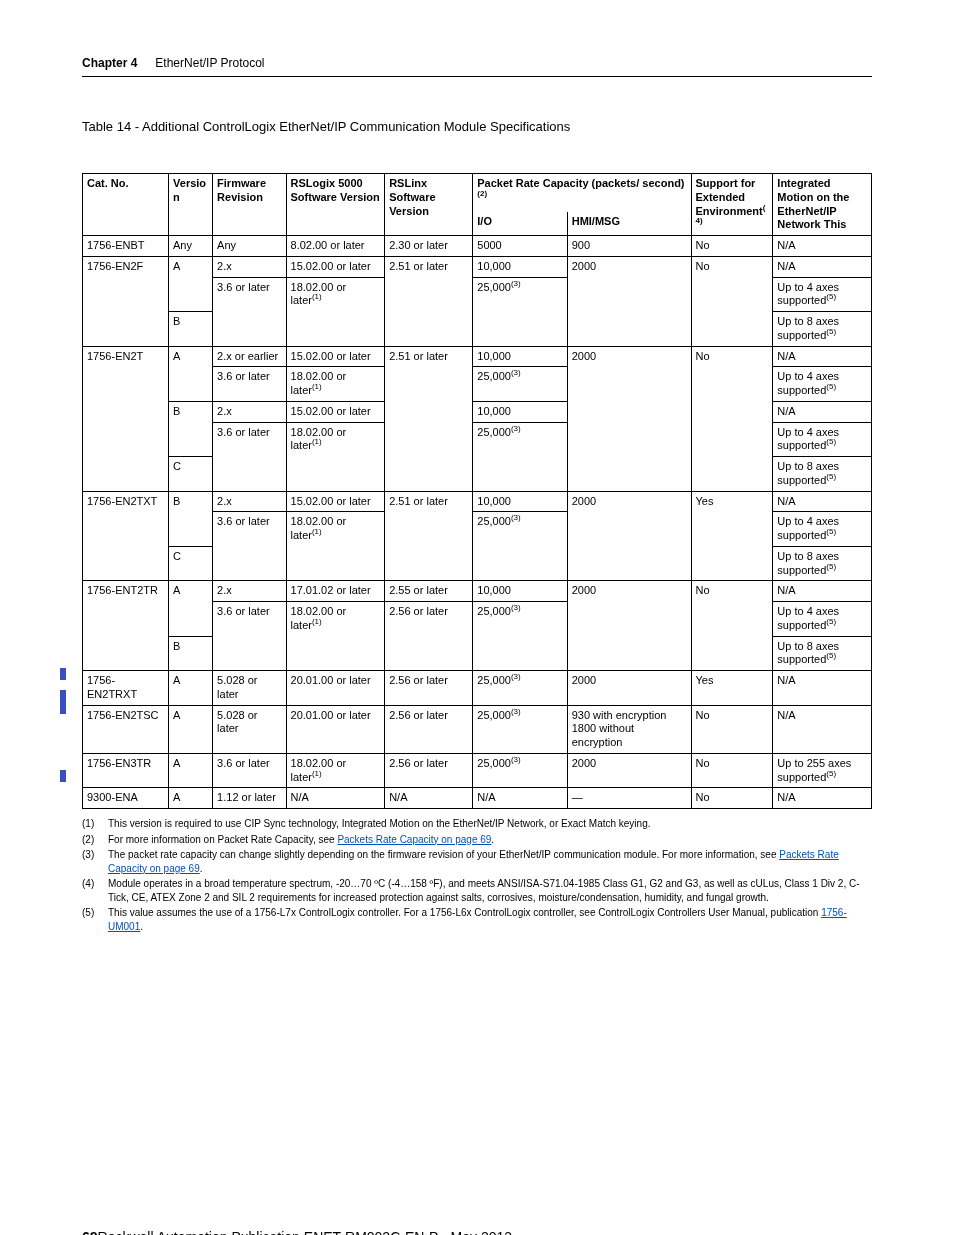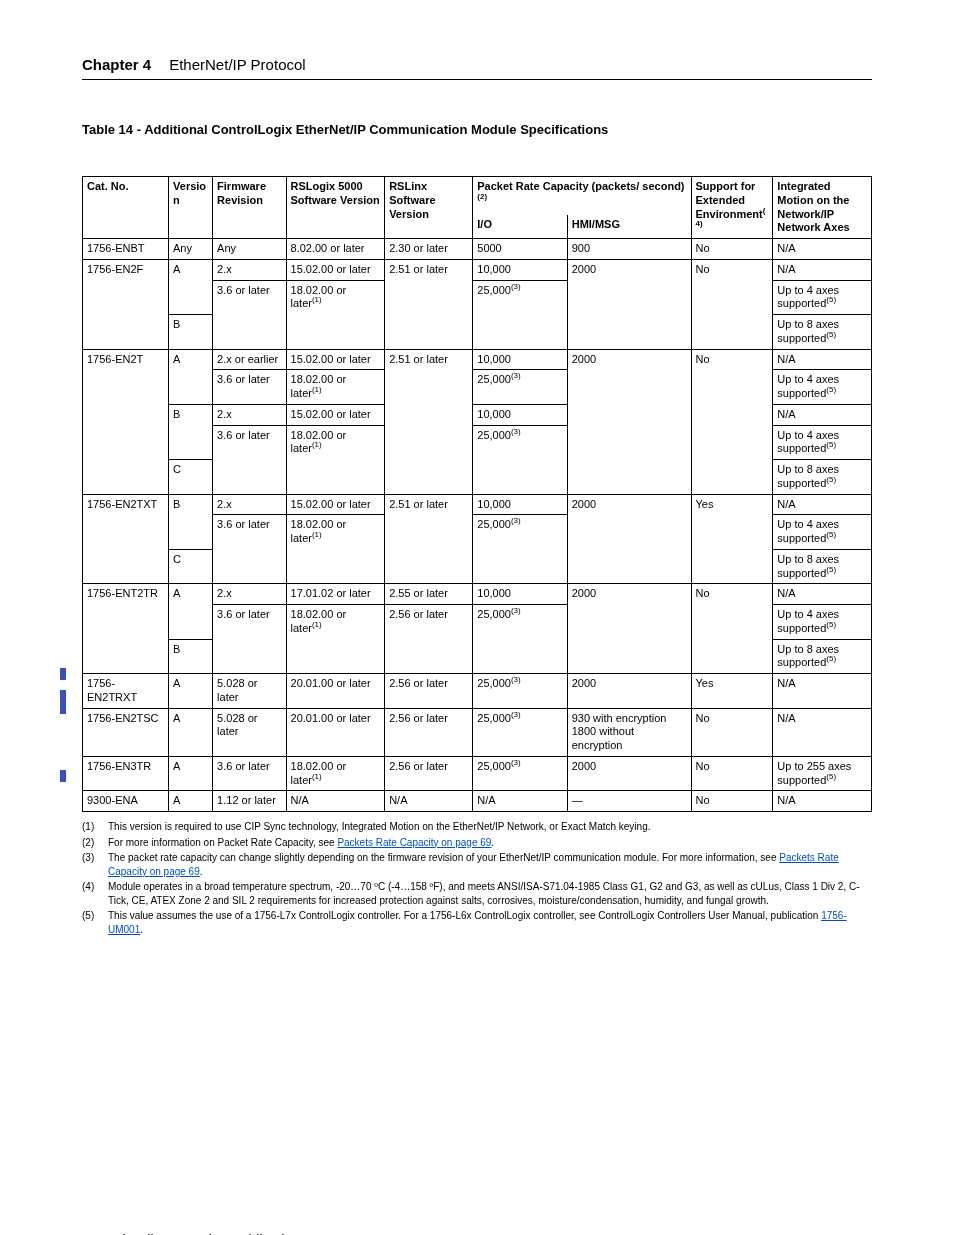--- a/index.html
+++ b/index.html
@@ -12,28 +12,28 @@
     width: 954px;
   }
   .page {
     padding: 56px 82px 40px 82px;
     box-sizing: border-box;
     position: relative;
   }
   .running-head {
     display: flex;
     gap: 18px;
-    font-size: 15px;
+    font-size: 12px;
     border-bottom: 1px solid #000;
     padding-bottom: 6px;
     margin-bottom: 42px;
   }
   .running-head .chapter { font-weight: bold; }
   .table-title {
-    font-weight: bold;
+    font-weight: normal;
     font-size: 13px;
     margin-bottom: 6px;
   }
   table {
     border-collapse: collapse;
     width: 100%;
     table-layout: fixed;
     margin-top: 39px;
   }
   th, td {
@@ -133,21 +133,21 @@
     </colgroup>
     <thead>
       <tr>
         <th rowspan="2">Cat. No.</th>
         <th rowspan="2">Version</th>
         <th rowspan="2">Firmware Revision</th>
         <th rowspan="2">RSLogix 5000 Software Version</th>
         <th rowspan="2">RSLinx Software Version</th>
         <th colspan="2"><span>Packet Rate Capacity (packets/ second)</span><sup>(2)</sup></th>
         <th rowspan="2"><span>Support for Extended Environment</span><sup>(4)</sup></th>
-        <th rowspan="2">Integrated Motion on the Network/IP Network Axes</th>
+        <th rowspan="2">Integrated Motion on the EtherNet/IP Network This</th>
       </tr>
       <tr>
         <th>I/O</th>
         <th>HMI/MSG</th>
       </tr>
     </thead>
     <tbody id="tbody">
         <tr>
           <td><span>1756-ENBT</span></td>
           <td><span>Any</span></td>

